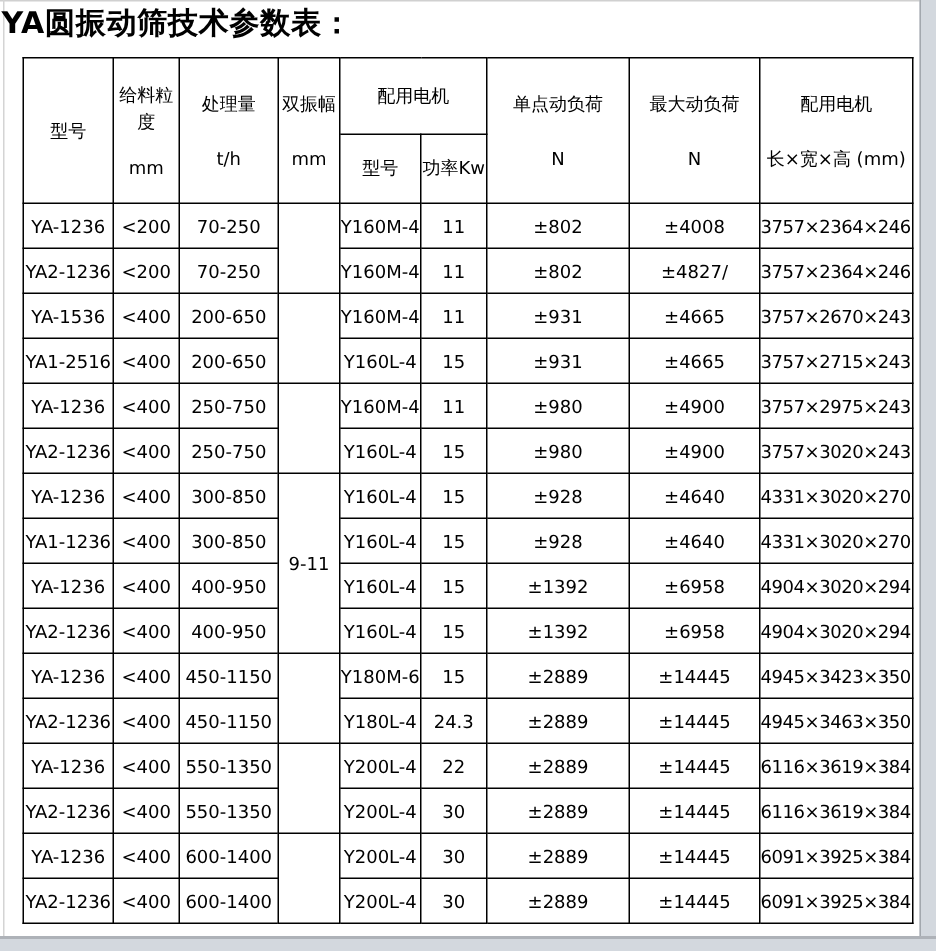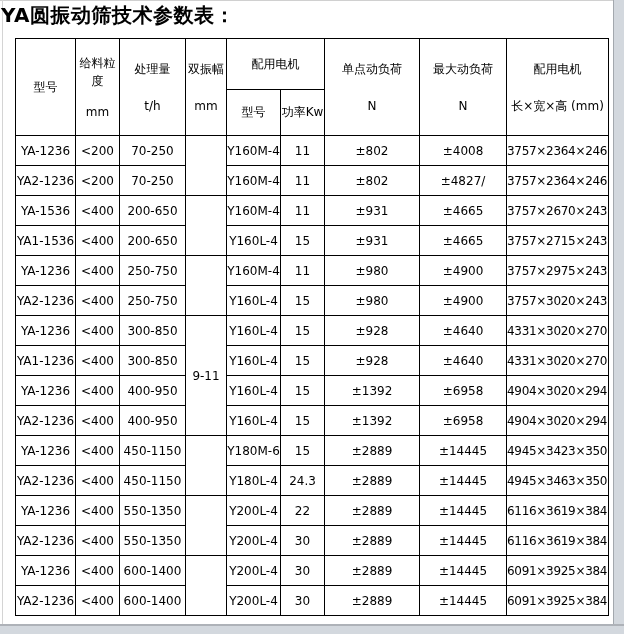--- a/index.html
+++ b/index.html
@@ -161,21 +161,21 @@
           <td>&lt;400</td>
           <td>200-650</td>
           <td class="amp" rowspan="2"></td>
           <td>Y160M-4</td>
           <td>11</td>
           <td>±931</td>
           <td>±4665</td>
           <td class="dims">3757×2670×2437</td>
         </tr>
         <tr>
-          <td>YA1-1536</td>
+          <td>YA1-2516</td>
           <td>&lt;400</td>
           <td>200-650</td>
           <td>Y160L-4</td>
           <td>15</td>
           <td>±931</td>
           <td>±4665</td>
           <td class="dims">3757×2715×2437</td>
         </tr>
         <tr>
           <td>YA-1236</td>

